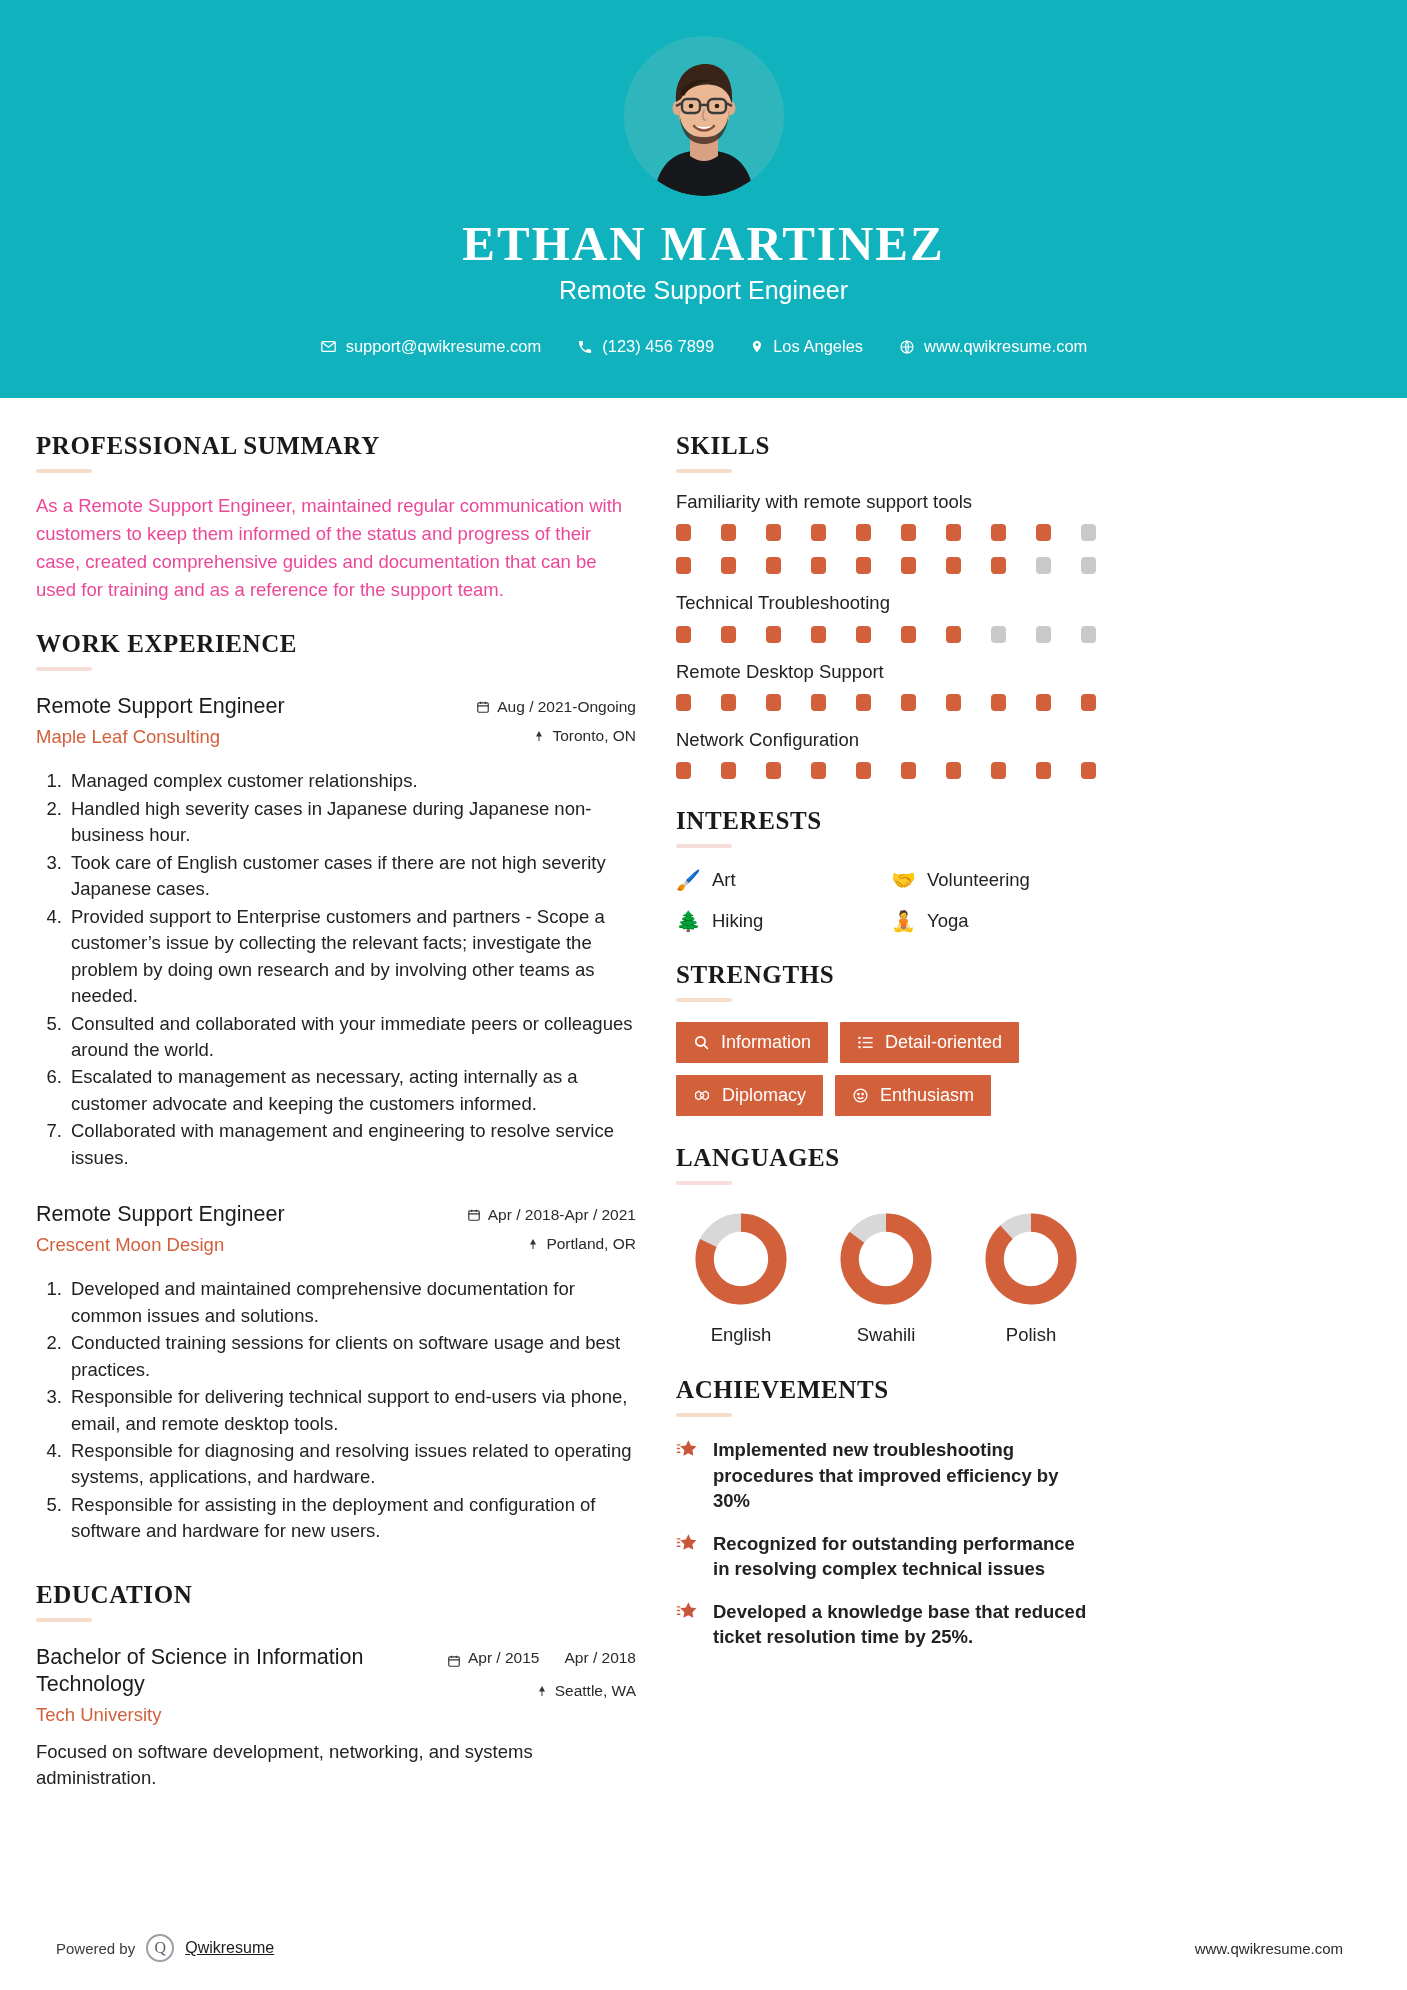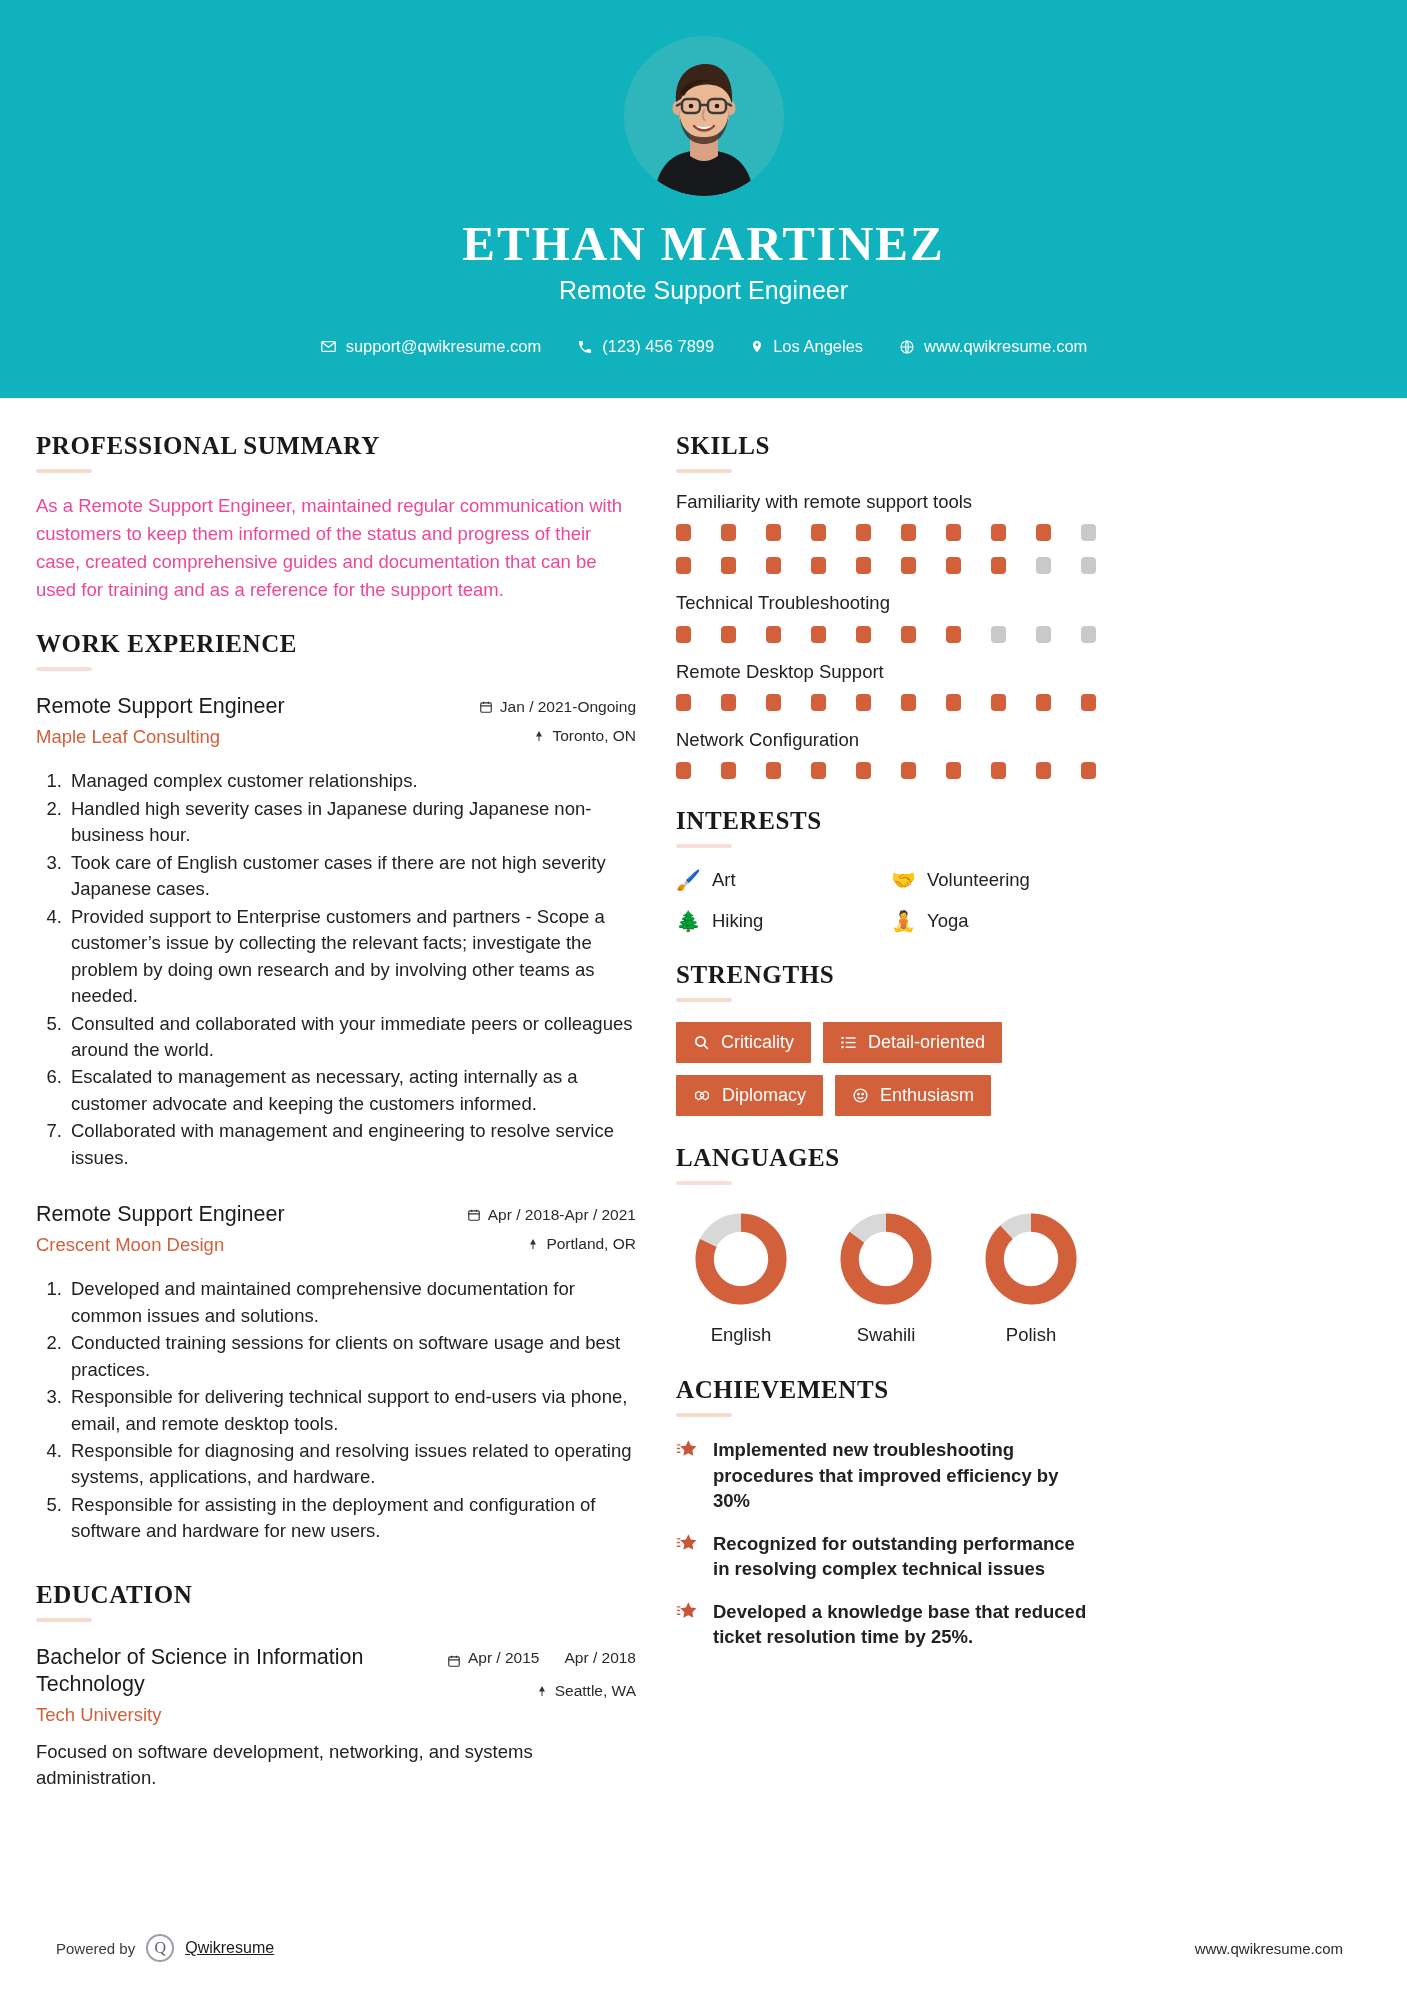--- a/index.html
+++ b/index.html
@@ -285,21 +285,21 @@
             <div class="entry-left">
               <div class="entry-role">Remote Support Engineer</div>
               <div class="entry-org">Maple Leaf Consulting</div>
             </div>
             <div class="entry-meta">
               <div class="meta-line">
                 <svg width="14" height="14" viewBox="0 0 24 24" fill="none" stroke="#333" stroke-width="2">
                   <rect x="3" y="5" width="18" height="16" rx="2"></rect>
                     <path d="M3 10h18M8 3v4M16 3v4"></path>
                 </svg>
-                <span>Jan / 2021-Ongoing</span>
+                <span>Aug / 2021-Ongoing</span>
               </div>
               <div class="meta-line">
                 <svg width="12" height="14" viewBox="0 0 24 24" fill="#333">
                   <path d="M11 2h2v9h5l-6 11-6-11h5z" transform="rotate(180 12 12)"></path>
                 </svg>
                 <span>Toronto, ON</span>
               </div>
             </div>
           </div>
           <ol class="bullets">
@@ -484,21 +484,21 @@
 
       <div class="sec" style="margin-top:28px;">
         <div class="sec-title">STRENGTHS</div>
         <div class="sec-rule"></div>
         <div class="strength-rows">
           <div class="badge">
             <svg width="17" height="17" viewBox="0 0 24 24" fill="none" stroke="#fff" stroke-width="2.4">
               <circle cx="10.5" cy="10.5" r="6.5"></circle>
                 <path d="M15.5 15.5L21 21"></path>
             </svg>
-            <span>Criticality</span>
+            <span>Information</span>
           </div>
           <div class="badge">
             <svg width="17" height="17" viewBox="0 0 24 24" fill="#fff">
               <rect x="2" y="4" width="3" height="3"></rect>
                 <rect x="2" y="10.5" width="3" height="3"></rect>
                 <rect x="2" y="17" width="3" height="3"></rect>
               <rect x="8" y="4.6" width="14" height="2"></rect>
                 <rect x="8" y="11.1" width="14" height="2"></rect>
                 <rect x="8" y="17.6" width="14" height="2"></rect>
             </svg>

